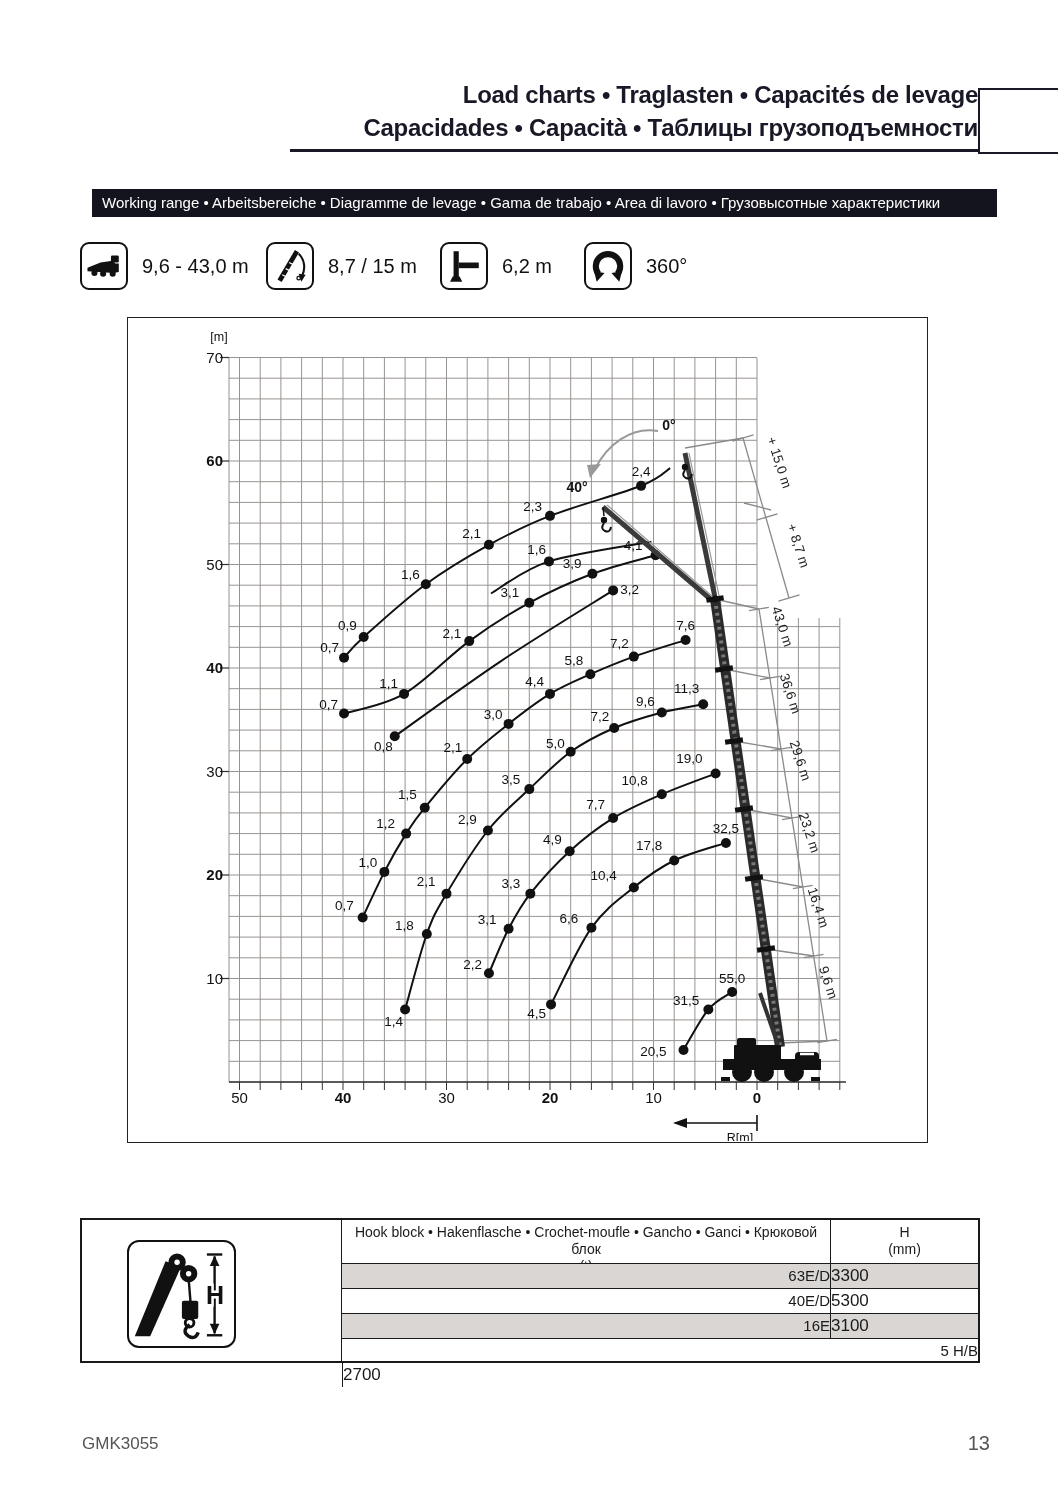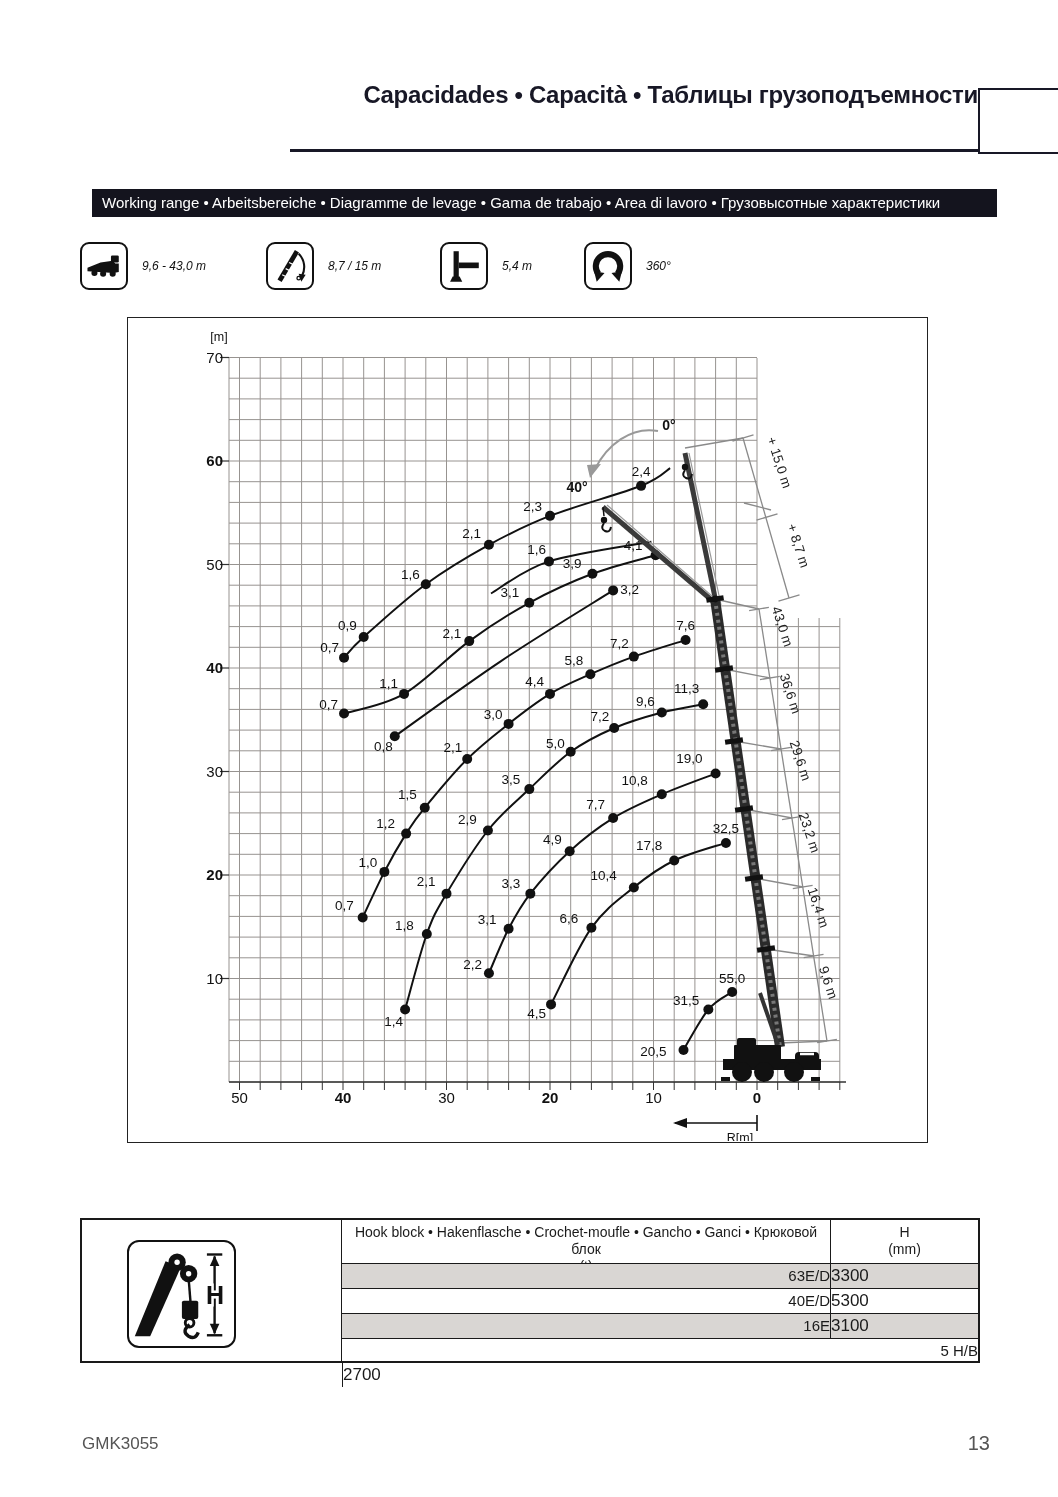--- a/index.html
+++ b/index.html
@@ -11,21 +11,21 @@
                font-size:24px;font-weight:bold;color:#181826;letter-spacing:-0.3px;}
   #title-underline{left:290px;top:149px;width:688px;height:3px;background:#181826;}
   #corner-box{left:978px;top:88px;width:92px;height:62px;border:2px solid #181826;background:#fff;}
   
   #section-bar{left:92px;top:189px;width:905px;height:28px;background:#14141e;color:#fff;
                font-size:15px;line-height:28px;padding-left:10px;box-sizing:border-box;white-space:nowrap;}
   
   .spec-item{top:242px;height:48px;display:flex;align-items:center;gap:14px;}
   .spec-box{width:48px;height:48px;border:2.5px solid #111;border-radius:9px;box-sizing:border-box;
             display:flex;align-items:center;justify-content:center;background:#fff;}
-  .spec-label{font-size:12px;color:#111;white-space:nowrap;font-style:italic;}
+  .spec-label{font-size:20px;color:#111;white-space:nowrap;}
   
   #chart-frame{left:127px;top:317px;width:801px;height:826px;border:1.5px solid #222;box-sizing:border-box;background:#fff;}
   svg{font-family:"Liberation Sans",sans-serif;}
   
   #hook-table{left:80px;top:1218px;width:900px;height:145px;border:2px solid #1a1a1a;box-sizing:border-box;}
   .tcol-border{position:absolute;top:0;bottom:0;width:1px;background:#1a1a1a;}
   .trow{position:absolute;left:260px;right:0;display:flex;border-top:1px solid #1a1a1a;}
   .trow .c1{flex:1;text-align:right;font-size:15px;line-height:24px;}
   .trow .c2{width:148px;text-align:left;font-size:17px;line-height:24px;border-left:1px solid #1a1a1a;box-sizing:border-box;}
   #thead{position:absolute;left:260px;right:0;top:0;height:43px;display:flex;}
@@ -35,20 +35,21 @@
   #hook-icon-cell{position:absolute;left:0;top:0;width:260px;height:100%;background:#fff;}
   #hook-icon-rect{position:absolute;left:45px;top:20px;width:105px;height:104px;border:2px solid #111;border-radius:12px;}
   
   #footer-left{left:82px;top:1434px;font-size:17px;color:#555;}
   #page-number{left:930px;top:1432px;width:60px;text-align:right;font-size:20px;color:#555;}
 </style>
 </head>
 <body>
 
 <div class="abs" id="title-block">
+  <div>Load charts • Traglasten • Capacités de levage</div>
   <div>Capacidades • Capacità • Таблицы грузоподъемности</div>
 </div>
 <div class="abs" id="title-underline"></div>
 <div class="abs" id="corner-box"></div>
 
 <div class="abs" id="section-bar">Working range • Arbeitsbereiche • Diagramme de levage • Gama de trabajo • Area di lavoro • Грузовысотные характеристики</div>
 
 <div class="abs spec-item" style="left:80px;">
   <span class="spec-box">
     <svg width="40" height="40" viewBox="0 0 46 46">
@@ -76,21 +77,21 @@
   <span class="spec-label">8,7 / 15 m</span>
 </div>
 <div class="abs spec-item" style="left:440px;">
   <span class="spec-box">
     <svg width="40" height="40" viewBox="0 0 46 46">
       <rect x="11" y="6" width="6" height="30" fill="#111"></rect>
       <polygon points="7,41 21,41 18,35 10,35" fill="#111"></polygon>
       <rect x="17" y="19" width="23" height="6.5" fill="#111"></rect>
     </svg>
   </span>
-  <span class="spec-label">5,4 m</span>
+  <span class="spec-label">6,2 m</span>
 </div>
 <div class="abs spec-item" style="left:584px;">
   <span class="spec-box">
     <svg width="40" height="40" viewBox="0 0 46 46">
       <path d="M12,32 A14,14 0 1 1 34,32" fill="none" stroke="#111" stroke-width="7"></path>
       <polygon points="7,29 19,31 10,41" fill="#111"></polygon>
       <polygon points="39,29 27,31 36,41" fill="#111"></polygon>
     </svg>
   </span>
   <span class="spec-label">360°</span>

